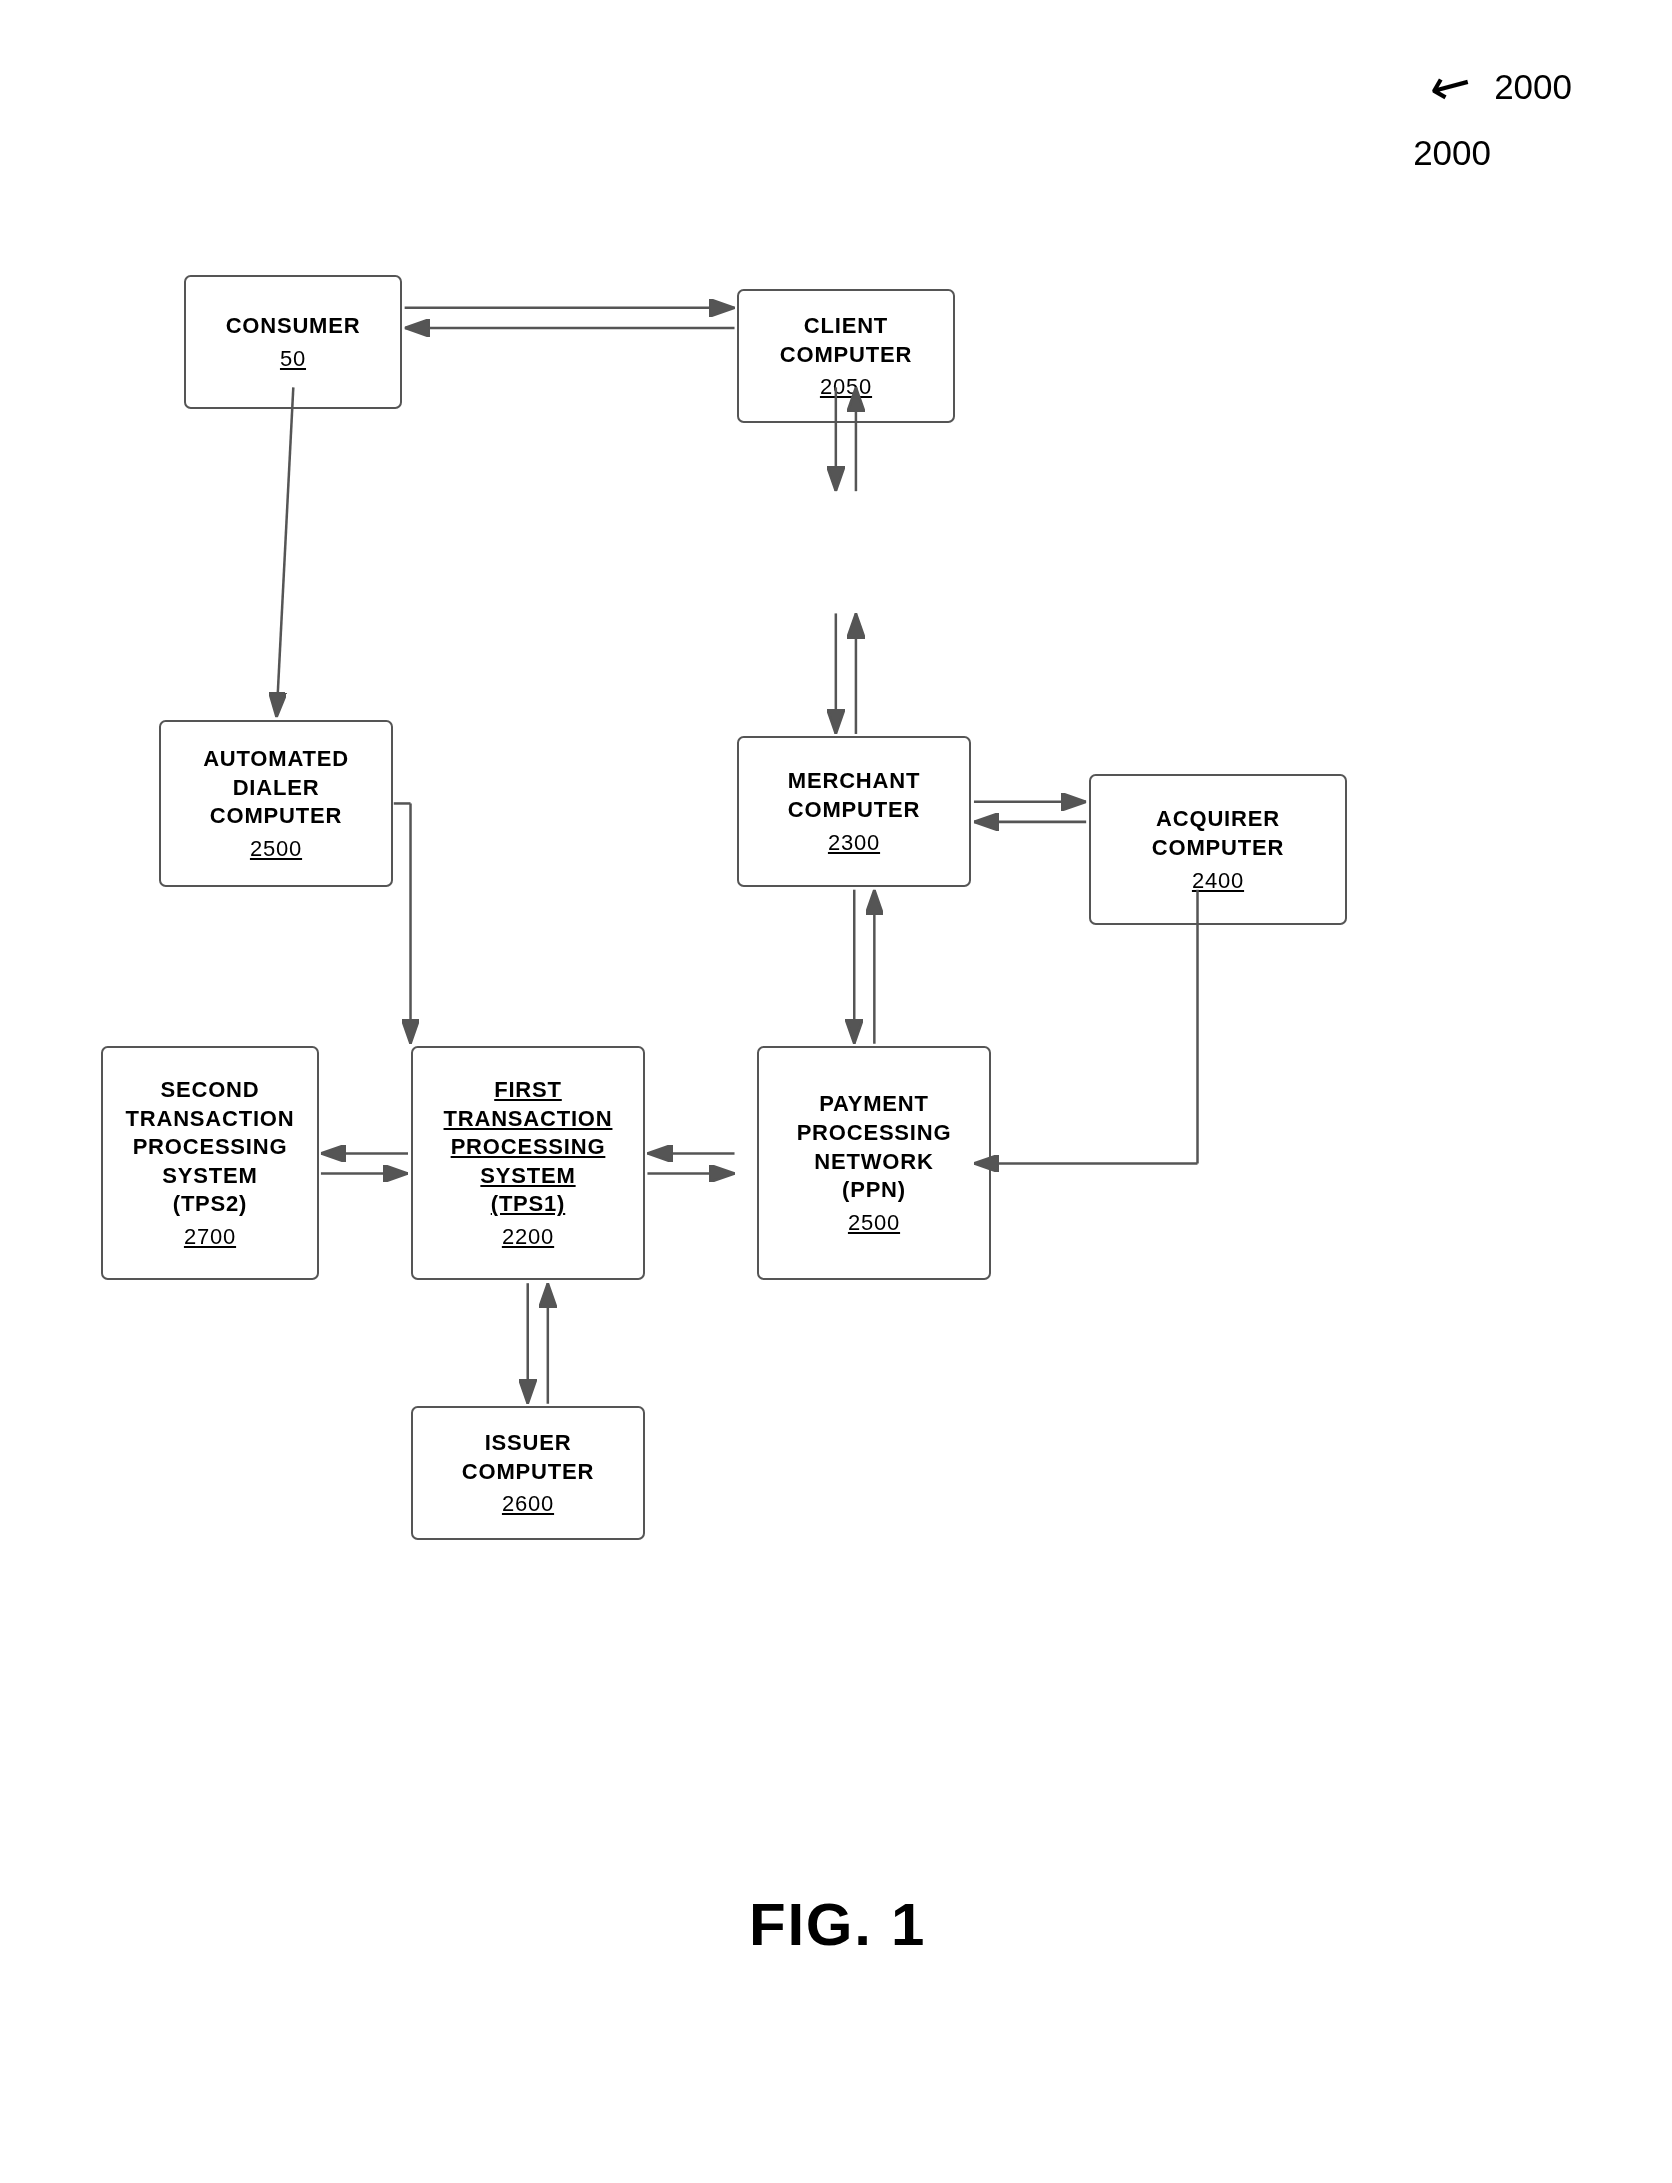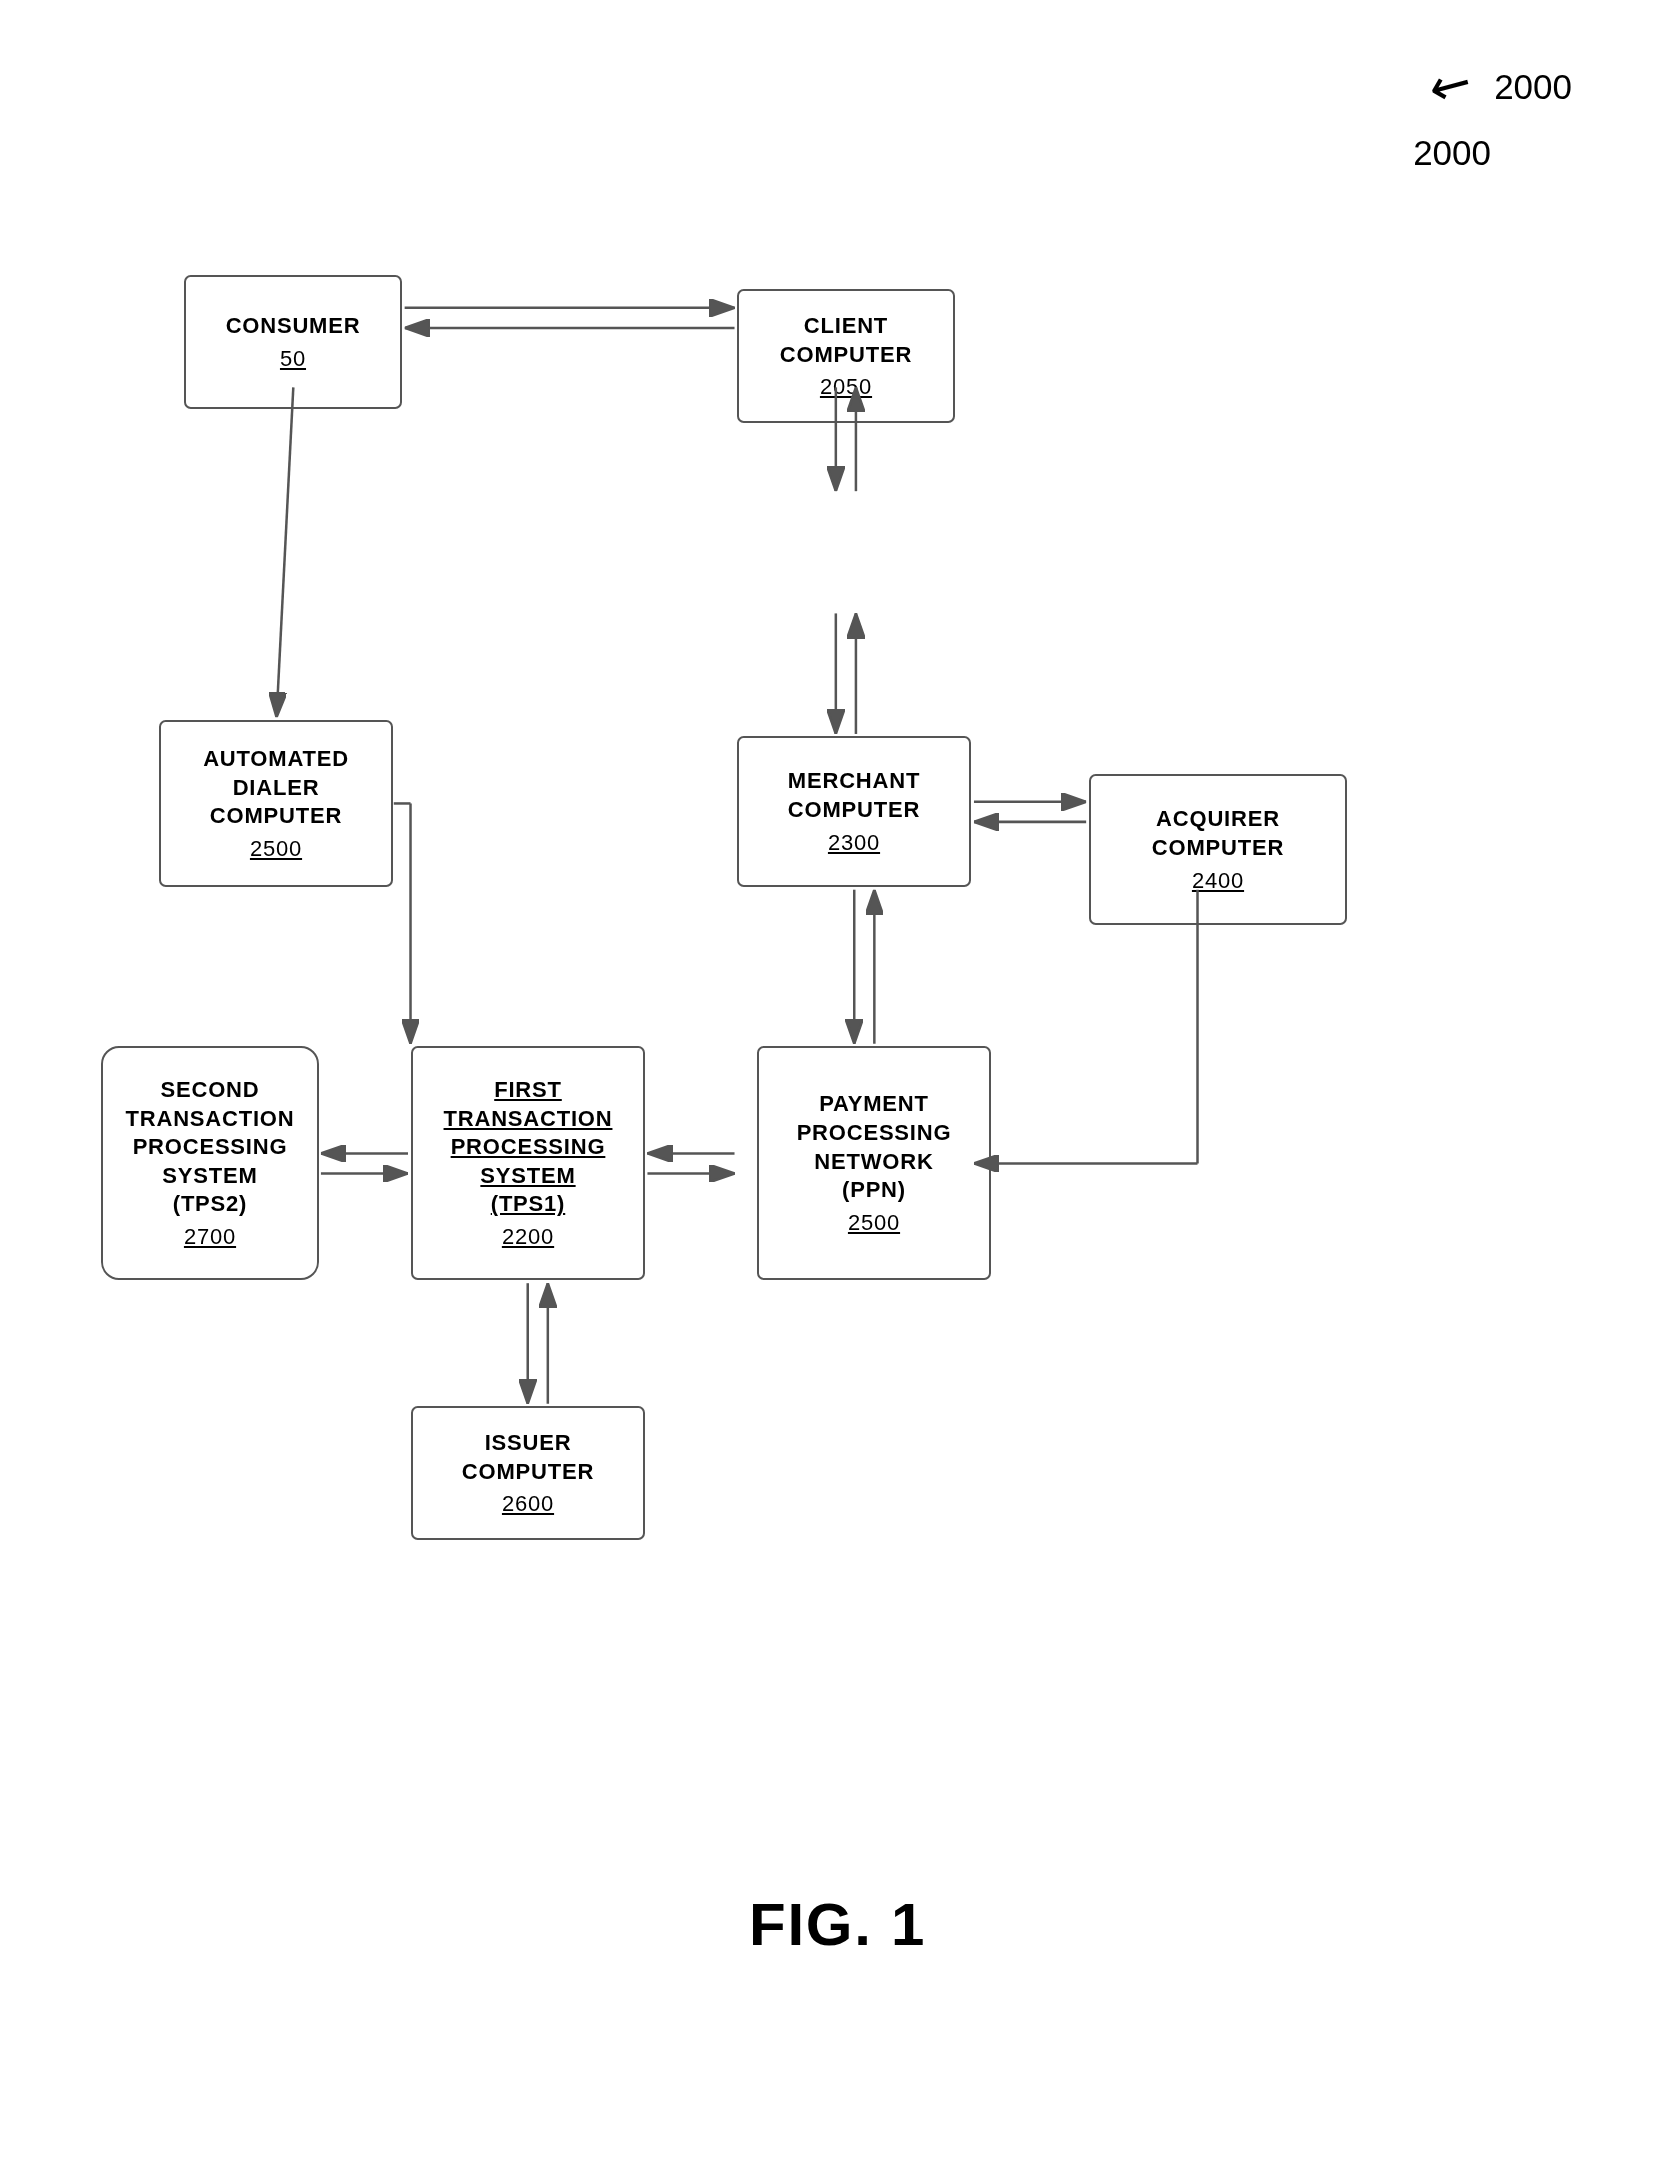--- a/index.html
+++ b/index.html
@@ -113,21 +113,21 @@
   <div class="box" style="left:1005px; top:674px; width:258px; height:151px;">
     <div class="box-label">ACQUIRER<br>COMPUTER</div>
     <div class="box-number">2400</div>
   </div>
 
   <div class="box" style="left:75px; top:620px; width:234px; height:167px;">
     <div class="box-label">AUTOMATED<br>DIALER<br>COMPUTER</div>
     <div class="box-number">2500</div>
   </div>
 
-  <div class="box" style="left:17px; top:946px; width:218px; height:234px;border-radius:18px;">
+  <div class="box" style="left:17px; top:946px; width:218px; height:234px;">
     <div class="box-label">SECOND<br>TRANSACTION<br>PROCESSING<br>SYSTEM<br>(TPS2)</div>
     <div class="box-number">2700</div>
   </div>
 
   <div class="box" style="left:327px; top:946px; width:234px; height:234px;text-decoration:underline;">
     <div class="box-label">FIRST<br>TRANSACTION<br>PROCESSING<br>SYSTEM<br>(TPS1)</div>
     <div class="box-number">2200</div>
   </div>
 
   <div class="box" style="left:673px; top:946px; width:234px; height:234px;">

